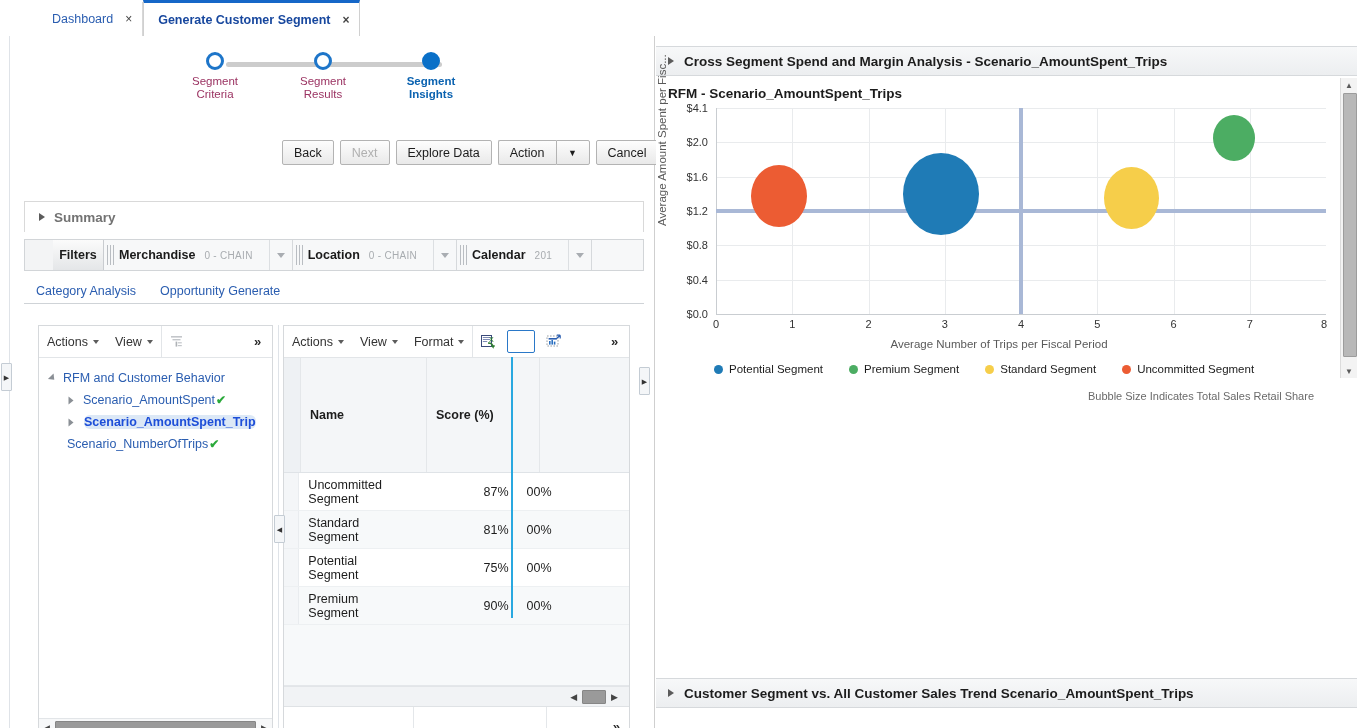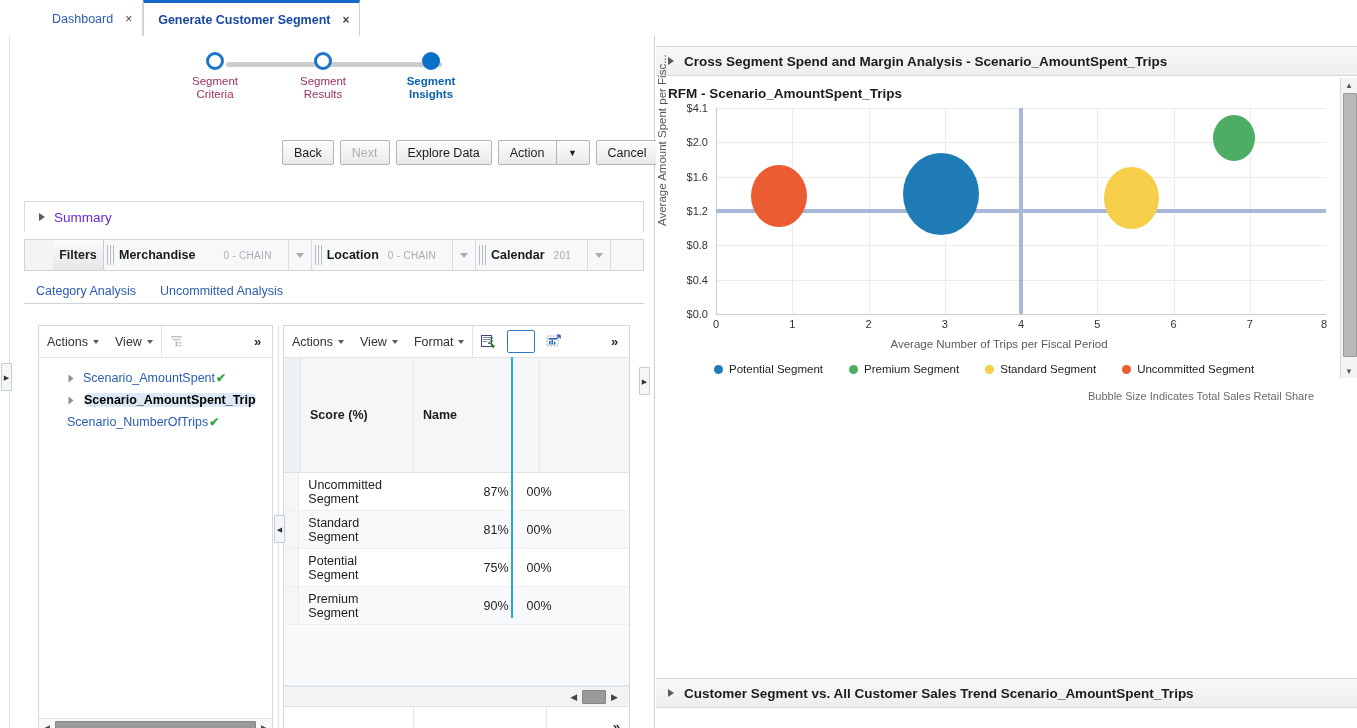--- a/index.html
+++ b/index.html
@@ -64,21 +64,21 @@
   .split .btn:first-child{border-right:none;border-radius:2px 0 0 2px;}
   .split .btn.arrow{padding:0 7px;border-radius:0 2px 2px 0;font-size:9px;}
 
   
   .summary{
     position:absolute;left:24px;top:165px;width:620px;height:31px;
     border:1px solid #d9d9d9;border-bottom:none;background:#ffffff;box-sizing:border-box;
     display:flex;align-items:center;padding-left:14px;
   }
   .tri{width:0;height:0;border-left:6px solid #5b5b5b;border-top:4.5px solid transparent;border-bottom:4.5px solid transparent;}
-  .summary .t{margin-left:9px;font-size:13.5px;font-weight:normal;color:#6d28d9;}
+  .summary .t{margin-left:9px;font-size:13.5px;font-weight:bold;color:#737373;}
 
   
   .filterbar{
     position:absolute;left:24px;top:203px;width:620px;height:32px;
     background:#f3f4f5;border:1px solid #d2d5d8;box-sizing:border-box;display:flex;align-items:stretch;padding-left:28px;
   }
   .filters-tab{
     width:50px;background:linear-gradient(#fbfbfb,#e4e6e8);
     display:flex;align-items:center;justify-content:center;
     font-weight:bold;font-size:12.5px;color:#1c1c1c;border-right:1px solid #c9ccd0;cursor:pointer;
@@ -114,21 +114,21 @@
   .ticon{width:30px;height:31px;display:flex;align-items:center;justify-content:center;cursor:pointer;}
   .ticon.boxed{width:26px;height:21px;border:1px solid #2a78c8;border-radius:2px;margin:0 4px;}
   .chev{font-size:13px;color:#2a2a2a;font-weight:bold;letter-spacing:-1px;}
 
   
   .tree{padding:9px 0 0 0;}
   .tnode{display:flex;align-items:center;height:22px;font-size:12.5px;white-space:nowrap;}
   .tnode .caret-d{width:0;height:0;border-left:5px solid #8a8f95;border-top:4px solid transparent;border-bottom:4px solid transparent;}
   .tnode .caret-o{width:0;height:0;border-top:5px solid #8a8f95;border-left:4px solid transparent;border-right:4px solid transparent;}
   .tnode .lbl{color:#2a5db0;}
-  .tnode.sel .lbl{font-weight:bold;color:#000000;background:#dce8f6;border-radius:6px;}
+  .tnode.sel .lbl{font-weight:bold;color:#1d4ed8;background:#dce8f6;border-radius:6px;}
   .tnode .root{color:#2a5db0;}
   .chk{color:#2aa93a;font-size:12px;font-weight:bold;margin-left:1px;}
 
   
   .thead{display:flex;background:#f4f6f8;border-bottom:1px solid #dfe3e7;height:114px;}
   .th{display:flex;align-items:center;padding:0 9px;box-sizing:border-box;
       font-size:12.5px;font-weight:bold;color:#1d1d1d;border-right:1px solid #e4e7ea;}
   .th.rowhdr{width:17px;padding:0;background:#eef1f4;}
   .th.c-name{width:126px;}
   .th.c-score{width:113px;}
@@ -249,21 +249,21 @@
 
     <div class="summary">
       <span class="tri"></span>
       <span class="t">Summary</span>
     </div>
 
     <div class="filterbar">
       <div class="filters-tab">Filters</div>
       <div class="fpill">
         <span class="grip"></span>
-        <span class="pad" style="padding-left:0;gap:19px;">
+        <span class="pad" style="padding-left:0;">
           <span class="nm">Merchandise</span>
           <span class="vl">0 - CHAIN</span>
         </span>
         <span class="dd">
             <span class="dcaret"></span>
           </span>
       </div>
       <div class="fpill">
         <span class="grip"></span>
         <span class="pad" style="padding-left:0;">
@@ -282,21 +282,21 @@
         </span>
         <span class="dd">
             <span class="dcaret"></span>
           </span>
       </div>
       <div style="flex:1;background:#f7f8f9;"></div>
     </div>
 
     <div class="anatabs">
       <div class="anatab">Category Analysis</div>
-      <div class="anatab">Uncommitted Analysis</div>
+      <div class="anatab">Opportunity Generate</div>
     </div>
 
     <div class="treepanel">
       <div class="ptoolbar">
         <div class="mi">
           <span>Actions</span>
             <span class="c"></span>
         </div>
         <div class="mi">
           <span>View</span>
@@ -312,20 +312,24 @@
             <rect x="8.8" y="11" width="4" height="1.2" fill="#c3c6ca"></rect>
           </svg>
         </div>
         <div style="flex:1;"></div>
         <div class="ticon">
           <span class="chev">»</span>
         </div>
       </div>
 
       <div class="tree">
+        <div class="tnode" style="padding-left:11px;">
+          <span class="caret-d" style="transform:rotate(45deg);"></span>
+          <span class="root" style="margin-left:8px;">RFM and Customer Behavior</span>
+        </div>
         <div class="tnode" style="padding-left:28px;">
           <span class="caret-o" style="transform:rotate(-90deg);"></span>
           <span class="lbl" style="margin-left:8px;">Scenario_AmountSpent</span>
           <span class="chk">✔</span>
         </div>
         <div class="tnode sel" style="padding-left:28px;">
           <span class="caret-o" style="transform:rotate(-90deg);"></span>
           <span class="lbl" style="margin-left:9px;">Scenario_AmountSpent_Trip</span>
         </div>
         <div class="tnode" style="padding-left:28px;">
@@ -380,22 +384,22 @@
         <div style="flex:1;"></div>
         <div class="ticon">
           <span class="chev">»</span>
         </div>
       </div>
 
       <div class="vline"></div>
 
       <div class="thead">
         <div class="th rowhdr"></div>
+        <div class="th c-name">Name</div>
         <div class="th c-score">Score (%)</div>
-        <div class="th c-name">Name</div>
         <div class="th c-clip"></div>
       </div>
 
       <div>
         <div class="tr">
           <div class="td rowhdr"></div>
           <div class="td c-name">Uncommitted Segment</div>
           <div class="td c-score">87%</div>
           <div class="td c-clip">00%</div>
           <div class="td c-pb"></div>

